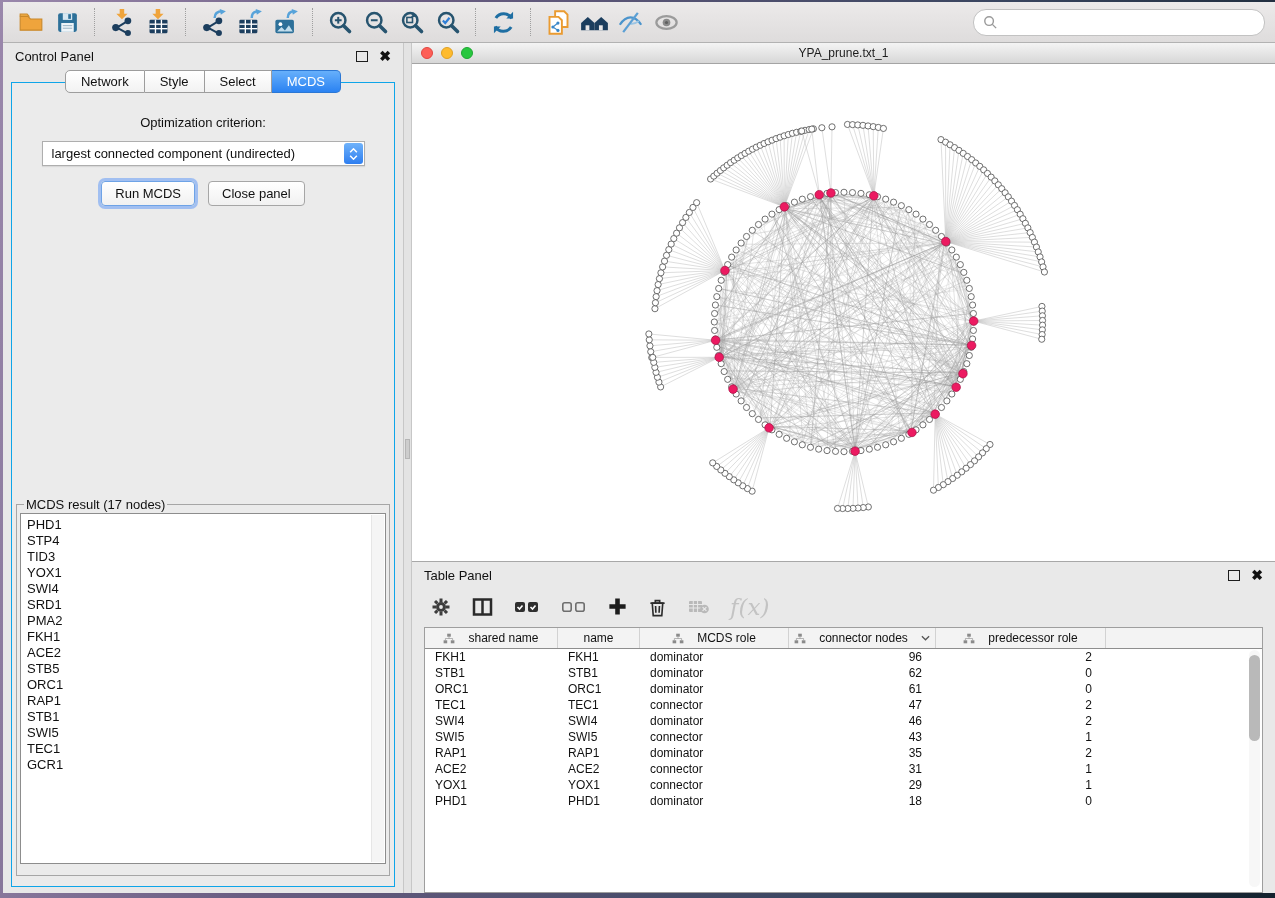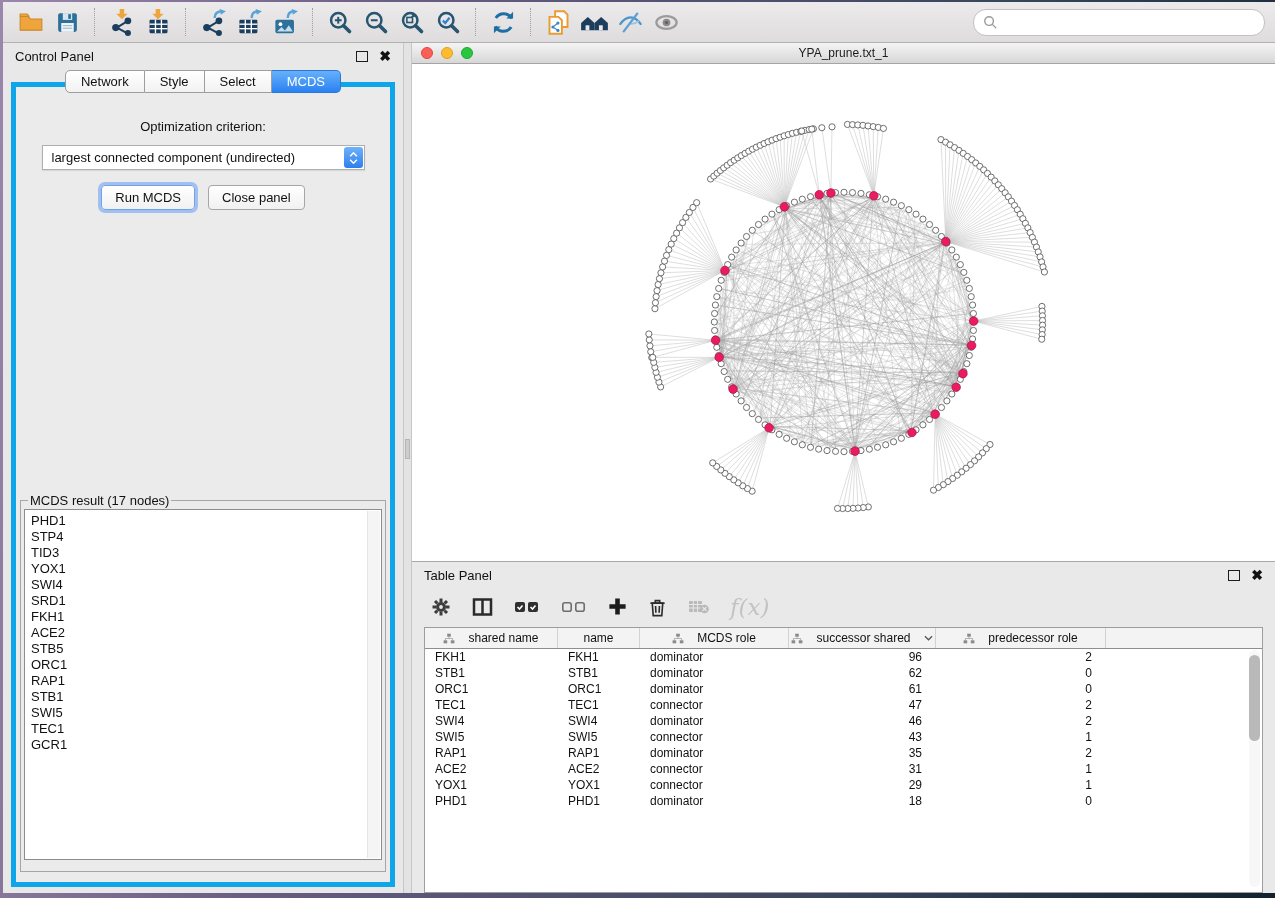--- a/index.html
+++ b/index.html
@@ -23,21 +23,21 @@
   .cpanel{width:400px;flex:0 0 400px;display:flex;flex-direction:column;background:#e8e8e8;}
   .panel-title{height:26px;flex:0 0 26px;display:flex;align-items:center;padding:0 12px;font-size:13px;color:#111;}
   .win-icons{margin-left:auto;display:flex;gap:11px;align-items:center;}
   .float-ic{width:10px;height:9px;border:1.6px solid #1d1d1d;background:transparent;}
   .close-ic{font-size:14px;font-weight:bold;color:#111;line-height:1;}
   .cp-tabs{display:flex;justify-content:center;margin-top:1px;position:relative;z-index:2;}
   .ctab{font-size:13px;padding:3px 15px;background:linear-gradient(#ffffff,#f2f2f2);border:1px solid #9d9d9d;border-left:none;color:#111;}
   .ctab.first{border-left:1px solid #9d9d9d;border-radius:5px 0 0 5px;}
   .ctab.last{border-radius:0 5px 5px 0;}
   .ctab.active{background:linear-gradient(#67b0fb,#2a82f2);color:#fff;border-color:#2b77d4;}
-  .cp-body{flex:1;background:#ebebeb;margin:-11px 8px 6px 8px;border:5px solid #0ea5e9;
+  .cp-body{flex:1;background:#ebebeb;margin:-11px 8px 6px 8px;border:1px solid #0ea5e9;
     display:flex;flex-direction:column;align-items:center;padding-top:32px;min-height:0;}
   .opt-label{font-size:13px;color:#111;margin-bottom:11px;}
   .selectbox{width:312px;height:23px;background:#fff;border:1px solid #aeaeae;border-radius:0;
     display:flex;align-items:center;font-size:13px;color:#111;padding-left:9px;position:relative;box-shadow:0 1px 1px rgba(0,0,0,.08);}
   .stepper{position:absolute;right:1px;top:1px;bottom:1px;width:19px;border-radius:3px;
     background:linear-gradient(#6fb2fa,#2e7ef0);display:flex;flex-direction:column;align-items:center;justify-content:center;gap:2px;}
   .btnrow{display:flex;gap:13px;margin-top:15px;}
   .pbtn{height:23px;padding:0 13px;background:linear-gradient(#ffffff,#f1f1f1);border:1px solid #a6a6a6;border-radius:4px;
     font-size:13px;color:#111;display:flex;align-items:center;}
   .pbtn.focused{border-color:#6ea3e6;box-shadow:0 0 0 3px rgba(100,155,245,.55);}
@@ -298,20 +298,21 @@
         <fieldset class="grp">
           <legend>MCDS result (17 nodes)</legend>
           <div class="mcds-list">
             <div>
                   <div>PHD1</div>
                   <div>STP4</div>
                   <div>TID3</div>
                   <div>YOX1</div>
                   <div>SWI4</div>
                   <div>SRD1</div>
+                  <div>PMA2</div>
                   <div>FKH1</div>
                   <div>ACE2</div>
                   <div>STB5</div>
                   <div>ORC1</div>
                   <div>RAP1</div>
                   <div>STB1</div>
                   <div>SWI5</div>
                   <div>TEC1</div>
                   <div>GCR1</div>
                 </div>
@@ -1331,21 +1332,21 @@
                 </div>
                 <div class="th" style="width: 147px;">
                   <svg width="12" height="11" viewBox="0 0 20 18">
                     <g fill="#8a8a8a">
                       <rect x="7" y="1" width="6" height="5"></rect>
                       <rect x="1" y="12" width="6" height="5"></rect>
                       <rect x="13" y="12" width="6" height="5"></rect>
                     </g>
                     <path d="M10 6v3M4 12V9h12v3" stroke="#8a8a8a" fill="none"></path>
                   </svg>
-                  <span>successor shared</span>
+                  <span>connector nodes</span>
                   <svg width="9" height="6" viewBox="0 0 10 6">
                     <path d="M1 1l4 4 4-4" fill="none" stroke="#555" stroke-width="1.4"></path>
                   </svg>
                 </div>
                 <div class="th" style="width: 170px;">
                   <svg width="12" height="11" viewBox="0 0 20 18">
                     <g fill="#8a8a8a">
                       <rect x="7" y="1" width="6" height="5"></rect>
                       <rect x="1" y="12" width="6" height="5"></rect>
                       <rect x="13" y="12" width="6" height="5"></rect>

